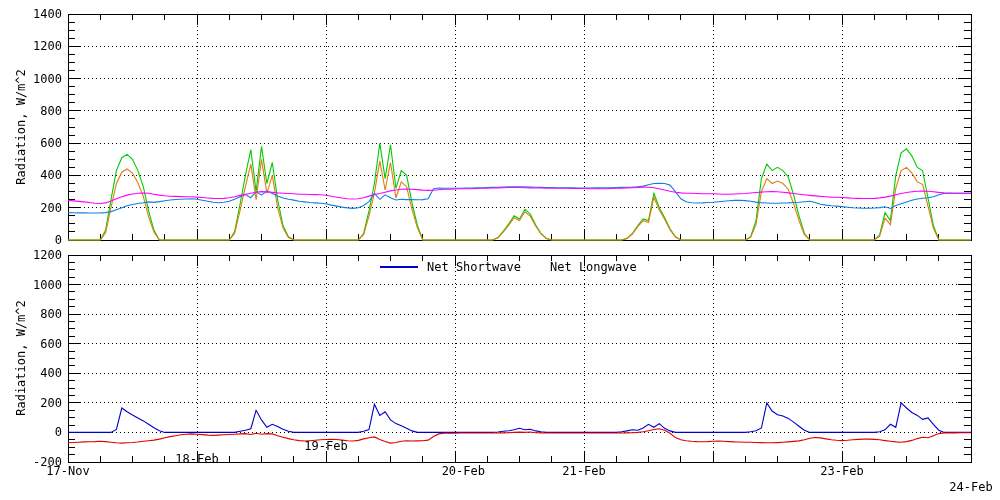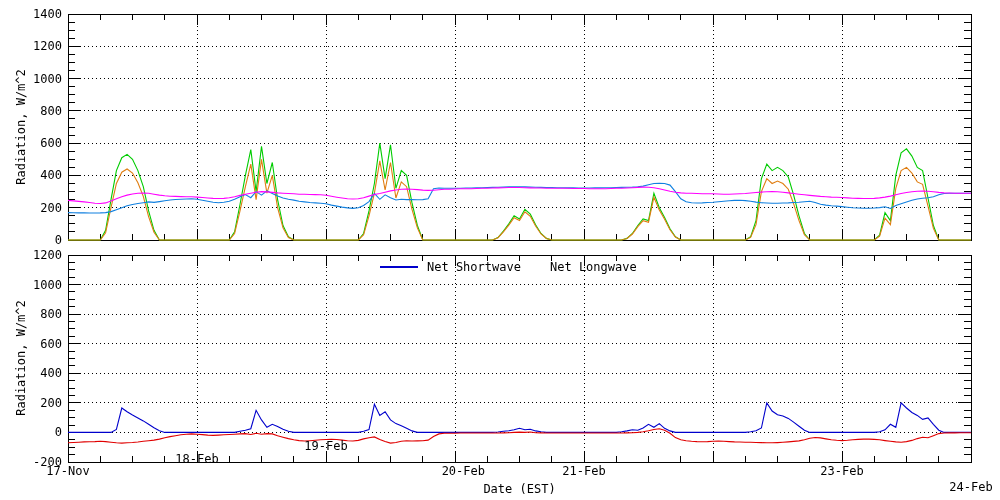--- a/index.html
+++ b/index.html
@@ -282,21 +282,20 @@
       <line x1="971" y1="462" x2="971" y2="451" style="stroke:#000;stroke-width:1" shape-rendering="crispEdges"></line>
       <line x1="971" y1="255" x2="971" y2="266" style="stroke:#000;stroke-width:1" shape-rendering="crispEdges"></line>
       <polyline points="68.0,432.4 73.4,432.4 78.8,432.4 84.1,432.4 89.5,432.4 94.9,432.4 100.3,432.4 105.6,432.4 111.0,432.4 116.4,429.5 121.8,408.0 127.1,411.7 132.5,415.0 137.9,417.9 143.3,420.9 148.6,424.3 154.0,427.7 159.4,430.7 164.8,432.4 170.1,432.4 175.5,432.4 180.9,432.4 186.3,432.4 191.6,432.4 197.0,432.4 202.4,432.4 207.8,432.4 213.1,432.4 218.5,432.4 223.9,432.4 229.3,432.4 234.6,432.4 240.0,431.2 245.4,430.2 250.8,428.7 256.1,410.3 261.5,419.9 266.9,427.3 272.3,424.3 277.6,426.5 283.0,429.2 288.4,431.2 293.8,432.4 299.1,432.4 304.5,432.4 309.9,432.4 315.3,432.4 320.6,432.4 326.0,432.4 331.4,432.4 336.8,432.4 342.1,432.4 347.5,432.4 352.9,432.4 358.3,432.4 363.6,431.2 369.0,429.5 374.4,404.3 379.8,415.4 385.1,411.7 390.5,419.9 395.9,423.6 401.3,425.8 406.6,428.3 412.0,430.9 417.4,432.4 422.8,432.4 428.1,432.4 433.5,432.4 438.9,432.4 444.3,432.4 449.6,432.4 455.0,432.4 460.4,432.4 465.8,432.4 471.1,432.4 476.5,432.4 481.9,432.4 487.3,432.4 492.6,432.4 498.0,432.0 503.4,431.2 508.8,430.7 514.1,429.8 519.5,428.3 524.9,429.8 530.3,429.2 535.6,430.9 541.0,431.8 546.4,432.4 551.8,432.4 557.1,432.4 562.5,432.4 567.9,432.4 573.3,432.4 578.6,432.4 584.0,432.4 589.4,432.4 594.8,432.4 600.1,432.4 605.5,432.4 610.9,432.4 616.3,432.4 621.6,431.8 627.0,430.9 632.4,429.8 637.8,430.2 643.1,428.0 648.5,424.3 653.9,427.3 659.3,423.6 664.6,428.3 670.0,430.9 675.4,432.4 680.8,432.4 686.1,432.4 691.5,432.4 696.9,432.4 702.3,432.4 707.6,432.4 713.0,432.4 718.4,432.4 723.8,432.4 729.1,432.4 734.5,432.4 739.9,432.4 745.3,432.4 750.6,431.8 756.0,430.7 761.4,428.0 766.8,402.9 772.1,411.0 777.5,414.7 782.9,415.9 788.3,418.4 793.6,422.1 799.0,426.2 804.4,430.2 809.8,432.4 815.1,432.4 820.5,432.4 825.9,432.4 831.3,432.4 836.6,432.4 842.0,432.4 847.4,432.4 852.8,432.4 858.1,432.4 863.5,432.4 868.9,432.4 874.3,432.4 879.6,431.7 885.0,429.8 890.4,424.3 895.8,427.3 901.1,402.9 906.5,408.0 911.9,412.5 917.3,415.4 922.6,419.4 928.0,417.9 933.4,424.3 938.8,430.2 944.1,432.4 949.5,432.4 954.9,432.4 960.3,432.4 965.6,432.4 971.0,432.4" fill="none" stroke="#0000cc" stroke-width="1.1"></polyline>
       <polyline points="68.0,442.8 73.4,442.5 78.8,442.2 84.1,441.9 89.5,441.7 94.9,441.6 100.3,441.3 105.6,441.6 111.0,442.2 116.4,442.8 121.8,443.1 127.1,442.8 132.5,442.5 137.9,442.0 143.3,441.3 148.6,440.7 154.0,440.1 159.4,439.1 164.8,437.8 170.1,436.6 175.5,435.7 180.9,434.8 186.3,434.2 191.6,433.9 197.0,434.2 202.4,434.6 207.8,435.1 213.1,435.4 218.5,435.1 223.9,434.8 229.3,434.5 234.6,434.2 240.0,433.9 245.4,433.6 250.8,434.5 256.1,433.3 261.5,434.2 266.9,433.6 272.3,433.9 277.6,435.7 283.0,437.2 288.4,438.6 293.8,439.8 299.1,440.6 304.5,441.0 309.9,440.7 315.3,440.3 320.6,439.8 326.0,439.5 331.4,439.2 336.8,439.5 342.1,440.1 347.5,440.7 352.9,441.0 358.3,440.4 363.6,438.9 369.0,437.8 374.4,436.9 379.8,439.5 385.1,441.6 390.5,443.1 395.9,442.5 401.3,441.3 406.6,440.7 412.0,441.0 417.4,440.9 422.8,440.7 428.1,440.1 433.5,436.6 438.9,433.9 444.3,433.3 449.6,433.2 455.0,433.2 460.4,433.0 465.8,433.0 471.1,433.0 476.5,433.0 481.9,433.0 487.3,433.0 492.6,433.0 498.0,433.0 503.4,432.9 508.8,432.7 514.1,432.4 519.5,432.1 524.9,432.4 530.3,432.0 535.6,432.7 541.0,432.9 546.4,433.0 551.8,433.0 557.1,433.0 562.5,433.0 567.9,433.0 573.3,433.0 578.6,433.0 584.0,433.0 589.4,433.0 594.8,433.0 600.1,433.0 605.5,433.0 610.9,433.0 616.3,433.0 621.6,433.0 627.0,432.9 632.4,432.7 637.8,432.4 643.1,431.7 648.5,430.7 653.9,429.5 659.3,428.7 664.6,430.2 670.0,433.2 675.4,437.6 680.8,439.8 686.1,440.7 691.5,441.3 696.9,441.6 702.3,441.7 707.6,441.6 713.0,441.3 718.4,441.0 723.8,441.3 729.1,441.6 734.5,441.9 739.9,442.0 745.3,442.2 750.6,442.3 756.0,442.5 761.4,442.6 766.8,442.8 772.1,442.8 777.5,442.6 782.9,442.3 788.3,441.9 793.6,441.4 799.0,440.9 804.4,439.8 809.8,438.3 815.1,437.5 820.5,437.9 825.9,438.9 831.3,439.8 836.6,440.3 842.0,440.6 847.4,440.3 852.8,439.8 858.1,439.4 863.5,439.1 868.9,439.1 874.3,439.4 879.6,439.8 885.0,440.6 890.4,441.3 895.8,441.9 901.1,442.2 906.5,441.6 911.9,440.4 917.3,438.6 922.6,437.2 928.0,437.8 933.4,435.7 938.8,433.6 944.1,433.0 949.5,432.9 954.9,432.9 960.3,432.7 965.6,432.7 971.0,432.7" fill="none" stroke="#e00000" stroke-width="1.1"></polyline>
     </svg>
 
 
   <div class="lbl ylab" style="left:-79px;top:120px;">Radiation, W/m^2</div>
   <div class="lbl ylab" style="left:-79px;top:351px;">Radiation, W/m^2</div>
 
-  <div class="lbl xlabel">Date (EST)</div>
 
   <div class="legend" style="top:260px;" id="legend-1">
       <div class="item" style="left: 380px;">
         <span class="swatch" style="background: rgb(0, 0, 204);"></span>
         <span>Net Shortwave</span>
       </div>
       <div class="item" style="left: 550px; flex-direction: column;">
         <span class="swatch" style="background: rgb(224, 0, 0);"></span>
         <span>Net Longwave</span>
       </div>

